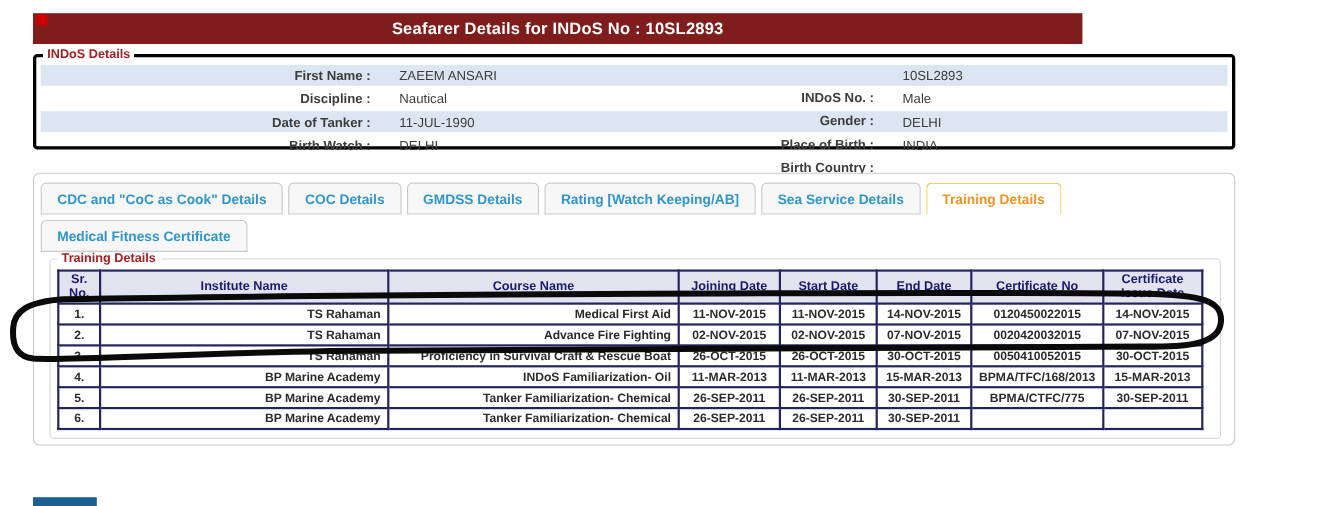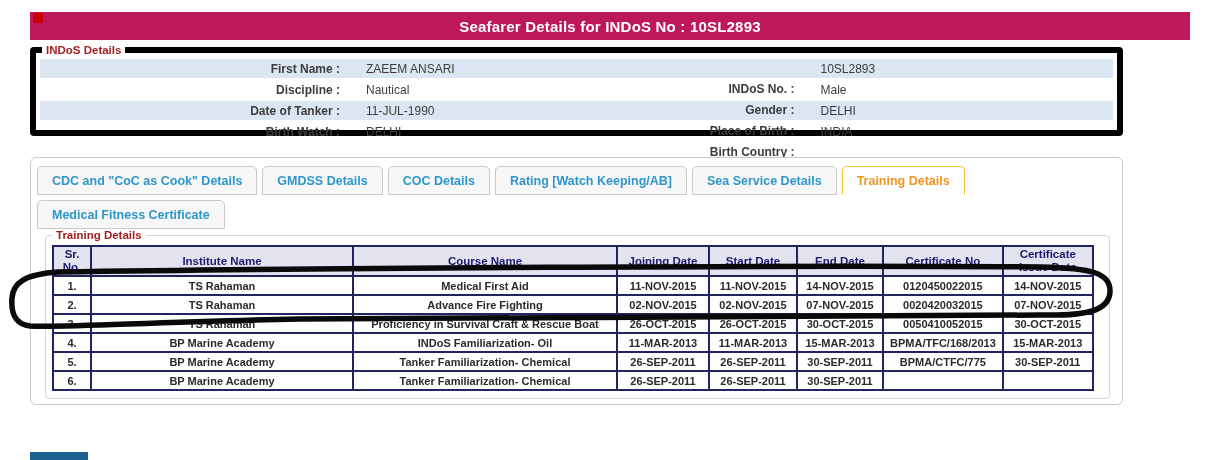--- a/index.html
+++ b/index.html
@@ -1,30 +1,30 @@
 <!DOCTYPE html>
 <html><head>
 <meta charset="utf-8">
 <style>
   * { margin:0; padding:0; box-sizing:border-box; }
   html,body { background:#ffffff; font-family:"Liberation Sans", sans-serif; }
   .page { position:relative; width:1213px; height:460px; background:#fff; overflow:hidden; }
 
   
   .header-bar {
-    position:absolute; left:30px; top:12px; width:1160px; height:28px;
-    background:#be185d; display:flex; align-items:center; justify-content:center;
+    position:absolute; left:30px; top:12px; width:954px; height:28px;
+    background:#7f1d1d; display:flex; align-items:center; justify-content:center;
   }
   .header-bar h1 { color:#ffffff; font-size:15px; font-weight:bold; letter-spacing:.2px; }
   .red-sq { position:absolute; left:3px; top:1px; width:10px; height:10px; background:#cc0000; }
 
   
   .indos-fieldset {
     position:absolute; left:30px; top:44px; width:1093px; height:92px;
-    border:6px solid #000000; border-radius:4px; padding:3px 4px 2px 4px; background:#fff;
+    border:3px solid #000000; border-radius:4px; padding:3px 4px 2px 4px; background:#fff;
   }
   .indos-fieldset legend, .training-fieldset legend {
     color:#a31f22; font-weight:bold; font-size:11.5px; padding:0 4px; margin-left:2px;
   }
   .detail-row { display:flex; height:19px; margin-bottom:2px; align-items:center; font-size:12px; color:#3c3c3c; }
   .detail-row.alt { background:#dce6f2; }
   .detail-pair { display:flex; width:50%; align-items:center; }
   .detail-pair .lbl { display:inline-block; font-weight:bold; text-align:right; }
   .detail-pair.left .lbl { width:300px; }
   .detail-pair.right .lbl { width:218px;margin-top:40px; }
@@ -56,21 +56,21 @@
   }
   table.training-table th {
     background:#e3e3f0; color:#1a1a6e; font-size:11.5px; font-weight:bold;
     padding:1px 3px; line-height:1.15; text-align:center; vertical-align:middle;
   }
   table.training-table td {
     font-size:11px; font-weight:bold; color:#2b2b2b; height:19px; padding:1px 6px;
     background:#fff;
   }
   td.c-center { text-align:center; }
-  td.c-left { text-align:center; }
+  td.c-left { text-align:right; }
 
   
   .annotation { position:absolute; left:0; top:0; width:1213px; height:460px; pointer-events:none; z-index:10; }
 
   
   .footer-strip { position:absolute; left:30px; top:452px; width:58px; height:8px; background:#1b6090; }
 </style>
 </head>
 <body>
 
@@ -125,22 +125,22 @@
       <div class="detail-pair right">
         <span class="lbl">Birth Country :</span>
         <span class="val">INDIA</span>
       </div>
     </div>
   </fieldset>
 
   <div class="tab-panel">
     <div class="tabs">
       <span class="tab">CDC and "CoC as Cook" Details</span>
+      <span class="tab">COC Details</span>
       <span class="tab">GMDSS Details</span>
-      <span class="tab">COC Details</span>
       <span class="tab">Rating [Watch Keeping/AB]</span>
       <span class="tab">Sea Service Details</span>
       <span class="tab active">Training Details</span>
       <span class="tab">Medical Fitness Certificate</span>
     </div>
 
     <fieldset class="training-fieldset">
       <legend>Training Details</legend>
       <table class="training-table">
         <colgroup>

